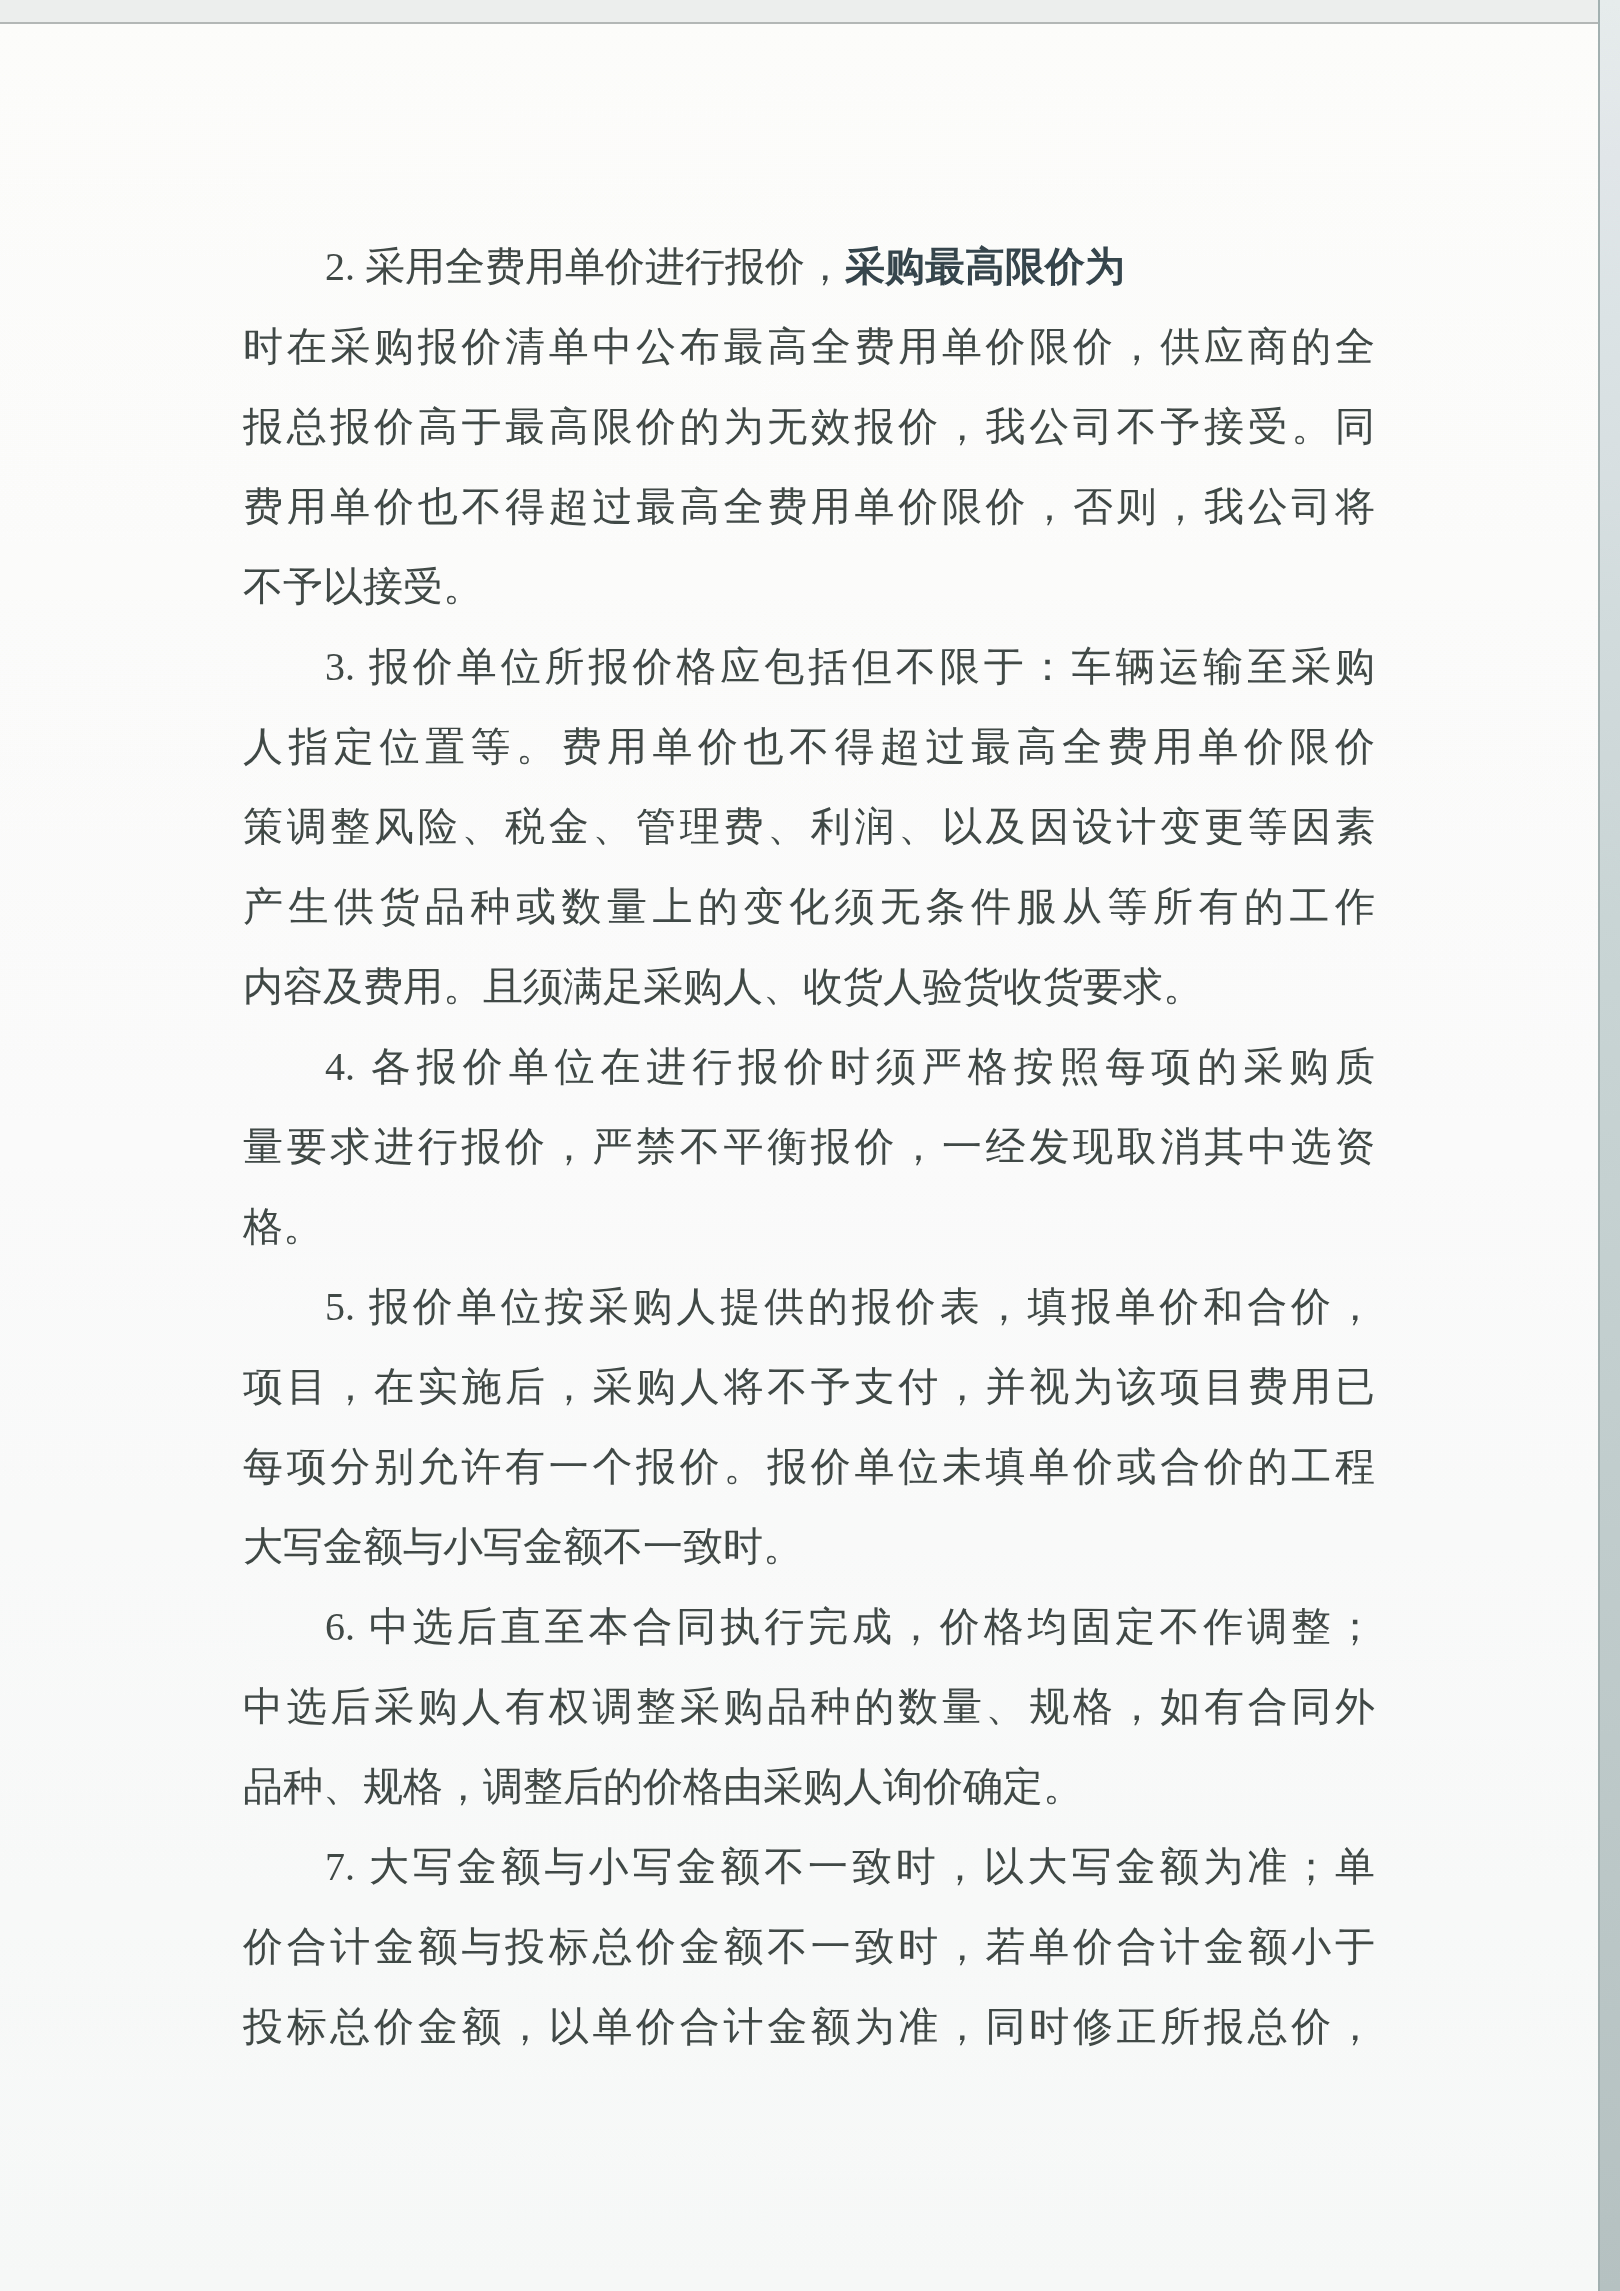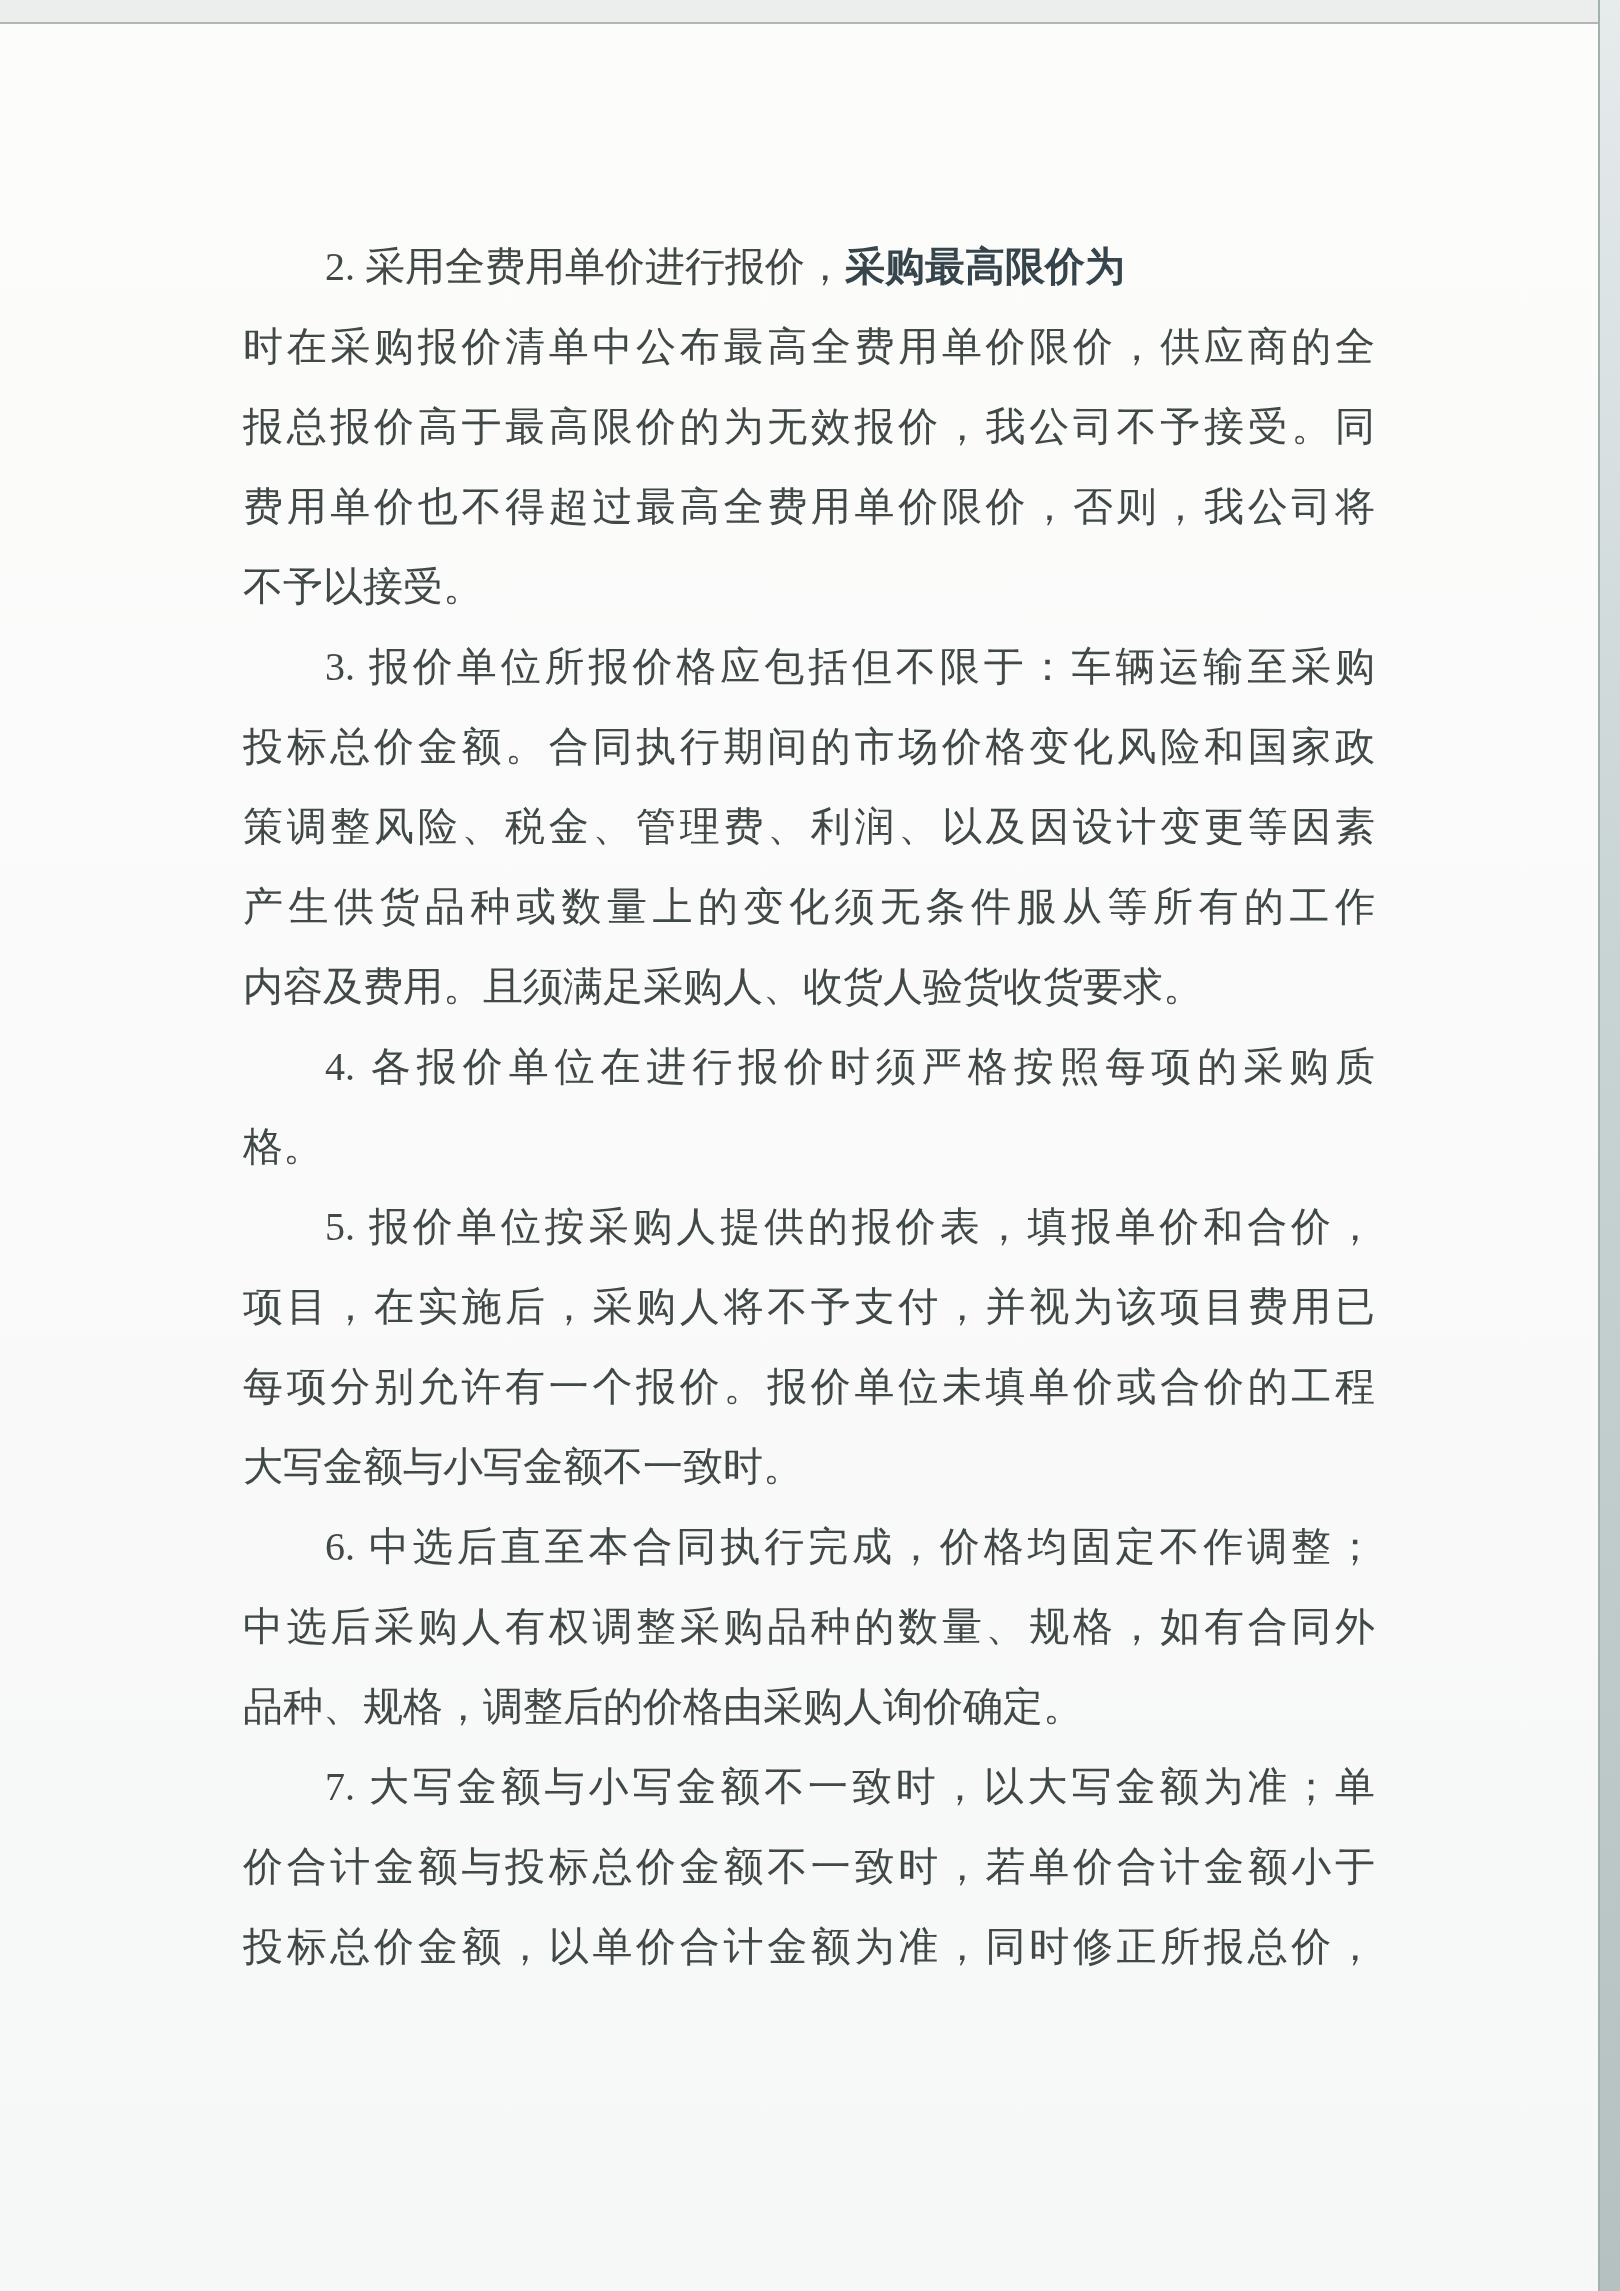--- a/index.html
+++ b/index.html
@@ -63,25 +63,26 @@
 <div class="page">
   <div class="top-strip"></div>
   <div class="right-band"></div>
   <div class="text-block">
       <div class="line left indent"><span class="run">2. 采用全费用单价进行报价，</span><span class="run bold">采购最高限价为</span></div>
       <div class="line"><span class="run">时在采购报价清单中公布最高全费用单价限价，供应商的全</span></div>
       <div class="line"><span class="run">报总报价高于最高限价的为无效报价，我公司不予接受。同</span></div>
       <div class="line"><span class="run">费用单价也不得超过最高全费用单价限价，否则，我公司将</span></div>
       <div class="line left"><span class="run">不予以接受。</span></div>
       <div class="line indent"><span class="run">3. 报价单位所报价格应包括但不限于：车辆运输至采购</span></div>
-      <div class="line"><span class="run">投标总价金额。合同执行期间的市场价格变化风险和国家政</span></div>
+      <div class="line"><span class="run">人指定位置等。费用单价也不得超过最高全费用单价限价</span></div>
       <div class="line"><span class="run">策调整风险、税金、管理费、利润、以及因设计变更等因素</span></div>
       <div class="line"><span class="run">产生供货品种或数量上的变化须无条件服从等所有的工作</span></div>
       <div class="line left"><span class="run">内容及费用。且须满足采购人、收货人验货收货要求。</span></div>
       <div class="line indent"><span class="run">4. 各报价单位在进行报价时须严格按照每项的采购质</span></div>
+      <div class="line"><span class="run">量要求进行报价，严禁不平衡报价，一经发现取消其中选资</span></div>
       <div class="line left"><span class="run">格。</span></div>
       <div class="line indent"><span class="run">5. 报价单位按采购人提供的报价表，填报单价和合价，</span></div>
       <div class="line"><span class="run">项目，在实施后，采购人将不予支付，并视为该项目费用已</span></div>
       <div class="line"><span class="run">每项分别允许有一个报价。报价单位未填单价或合价的工程</span></div>
       <div class="line left"><span class="run">大写金额与小写金额不一致时。</span></div>
       <div class="line indent"><span class="run">6. 中选后直至本合同执行完成，价格均固定不作调整；</span></div>
       <div class="line"><span class="run">中选后采购人有权调整采购品种的数量、规格，如有合同外</span></div>
       <div class="line left"><span class="run">品种、规格，调整后的价格由采购人询价确定。</span></div>
       <div class="line indent"><span class="run">7. 大写金额与小写金额不一致时，以大写金额为准；单</span></div>
       <div class="line"><span class="run">价合计金额与投标总价金额不一致时，若单价合计金额小于</span></div>

